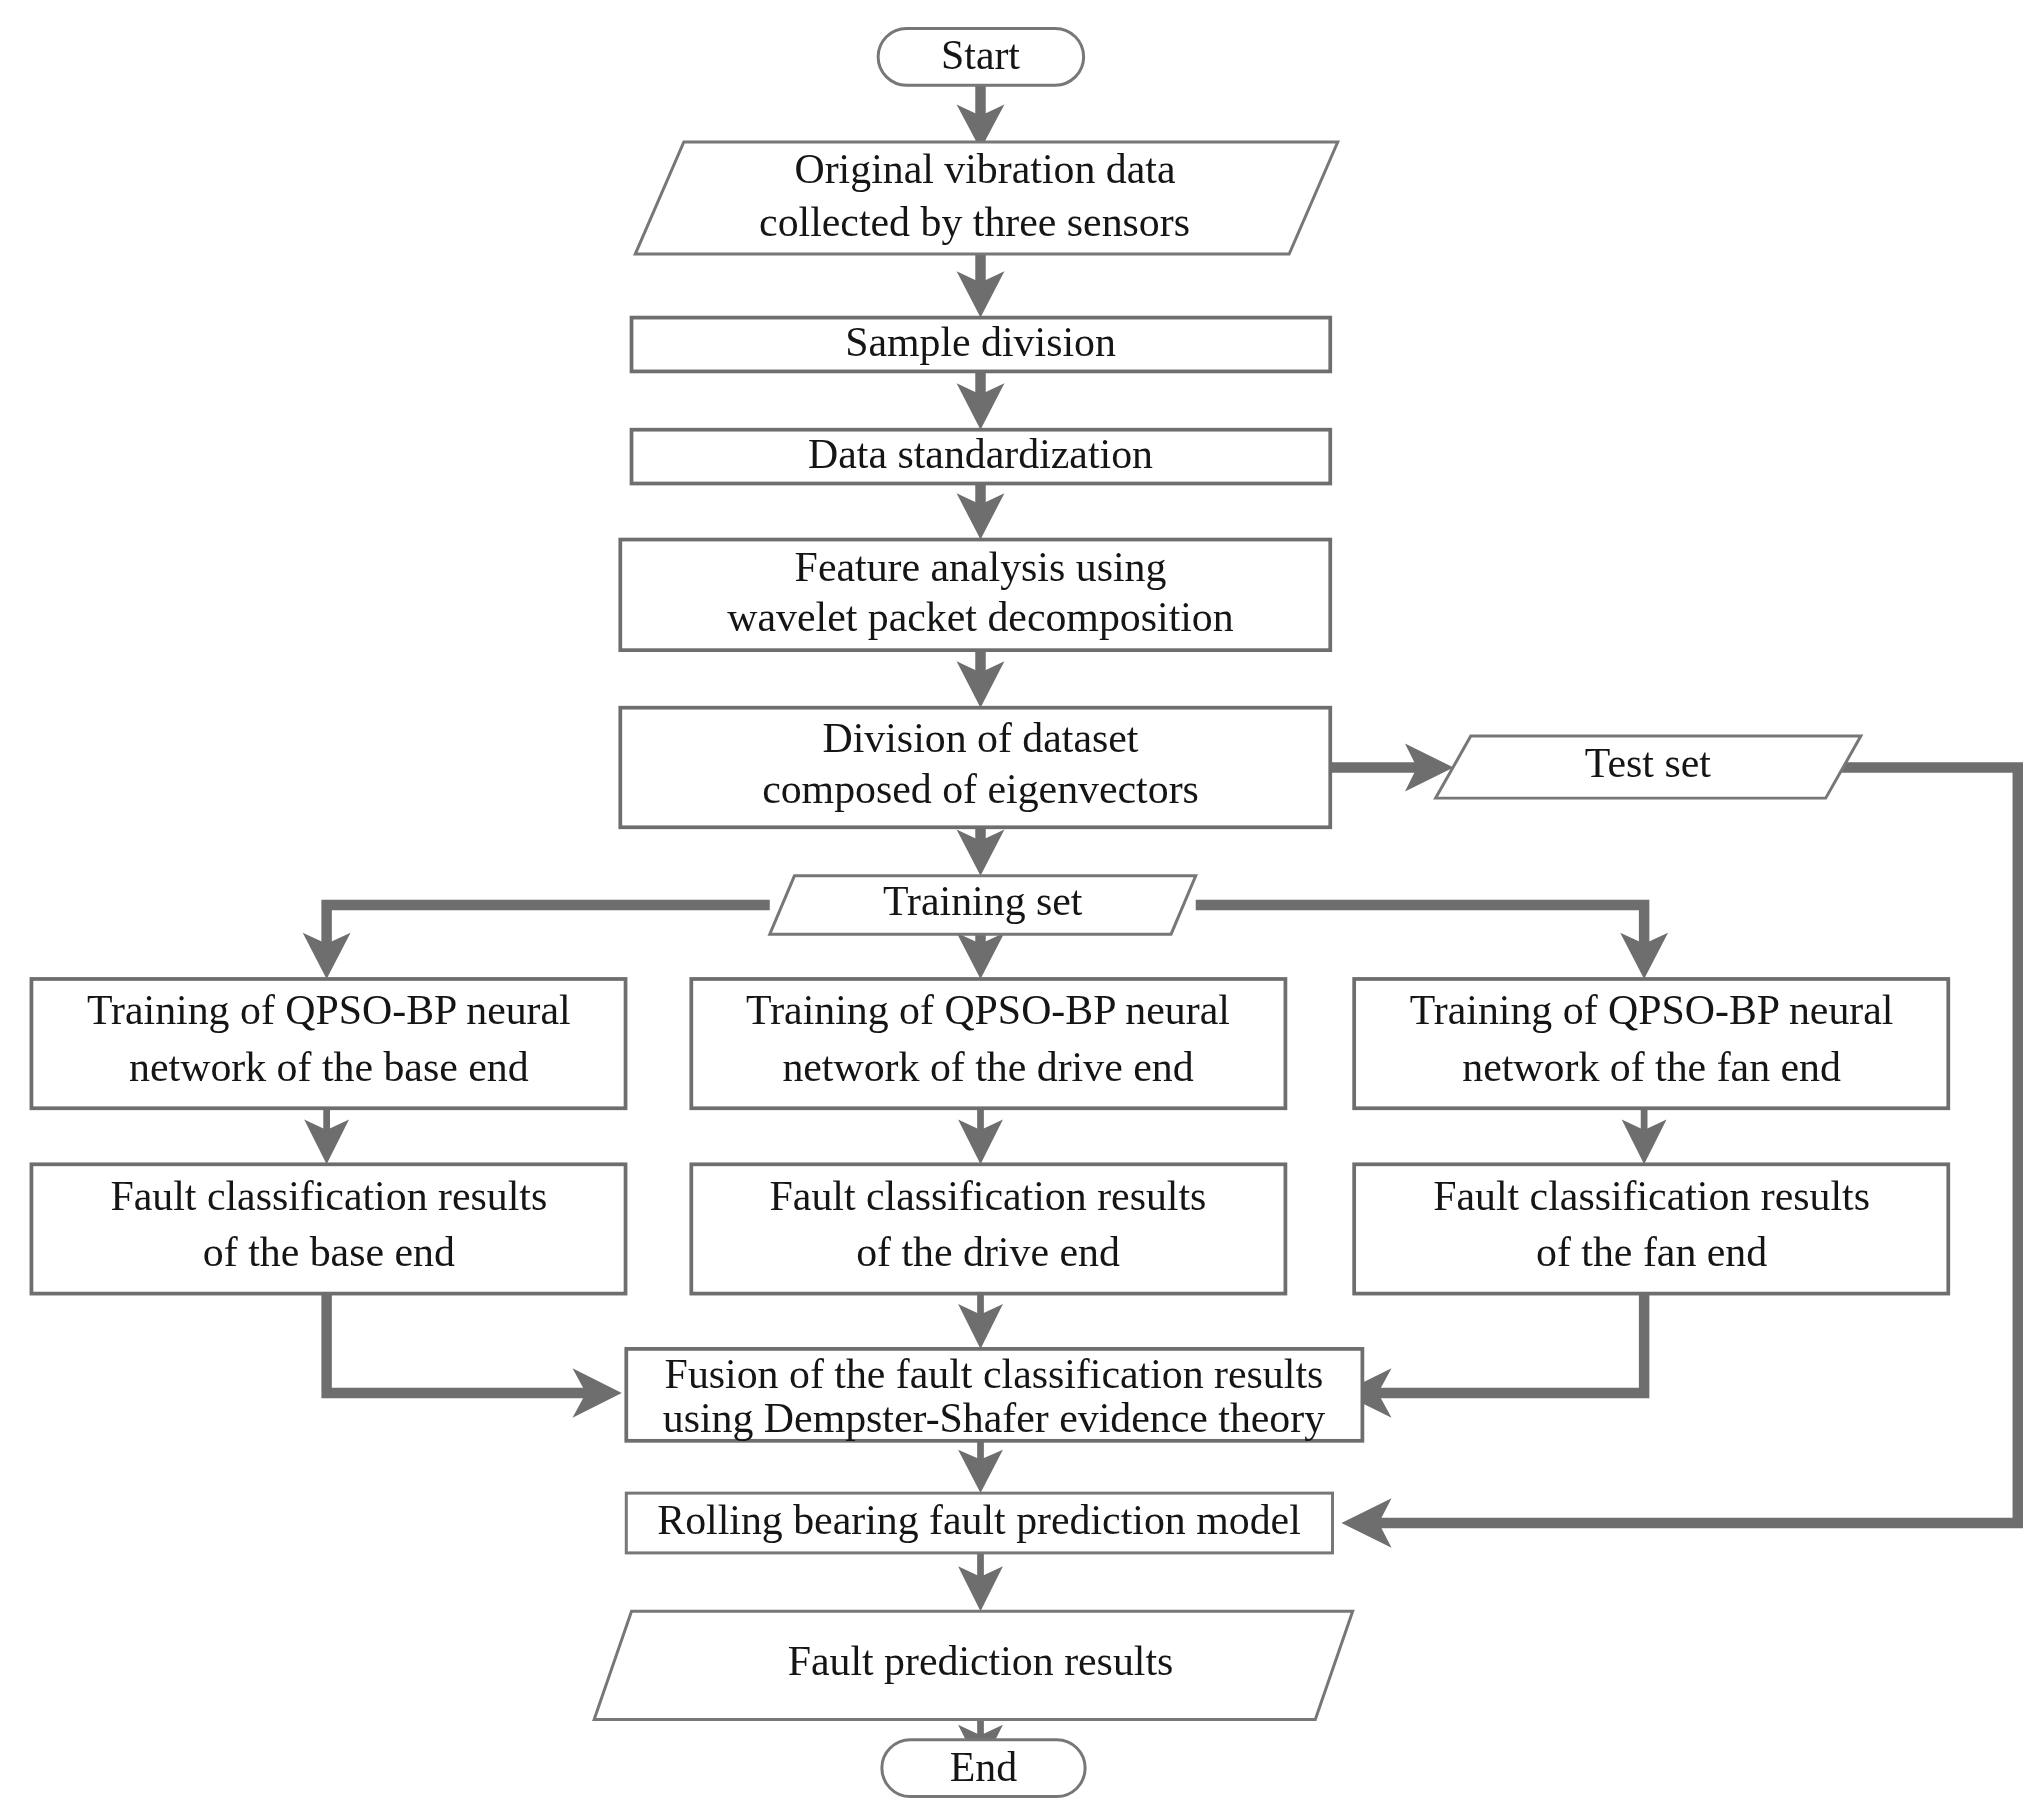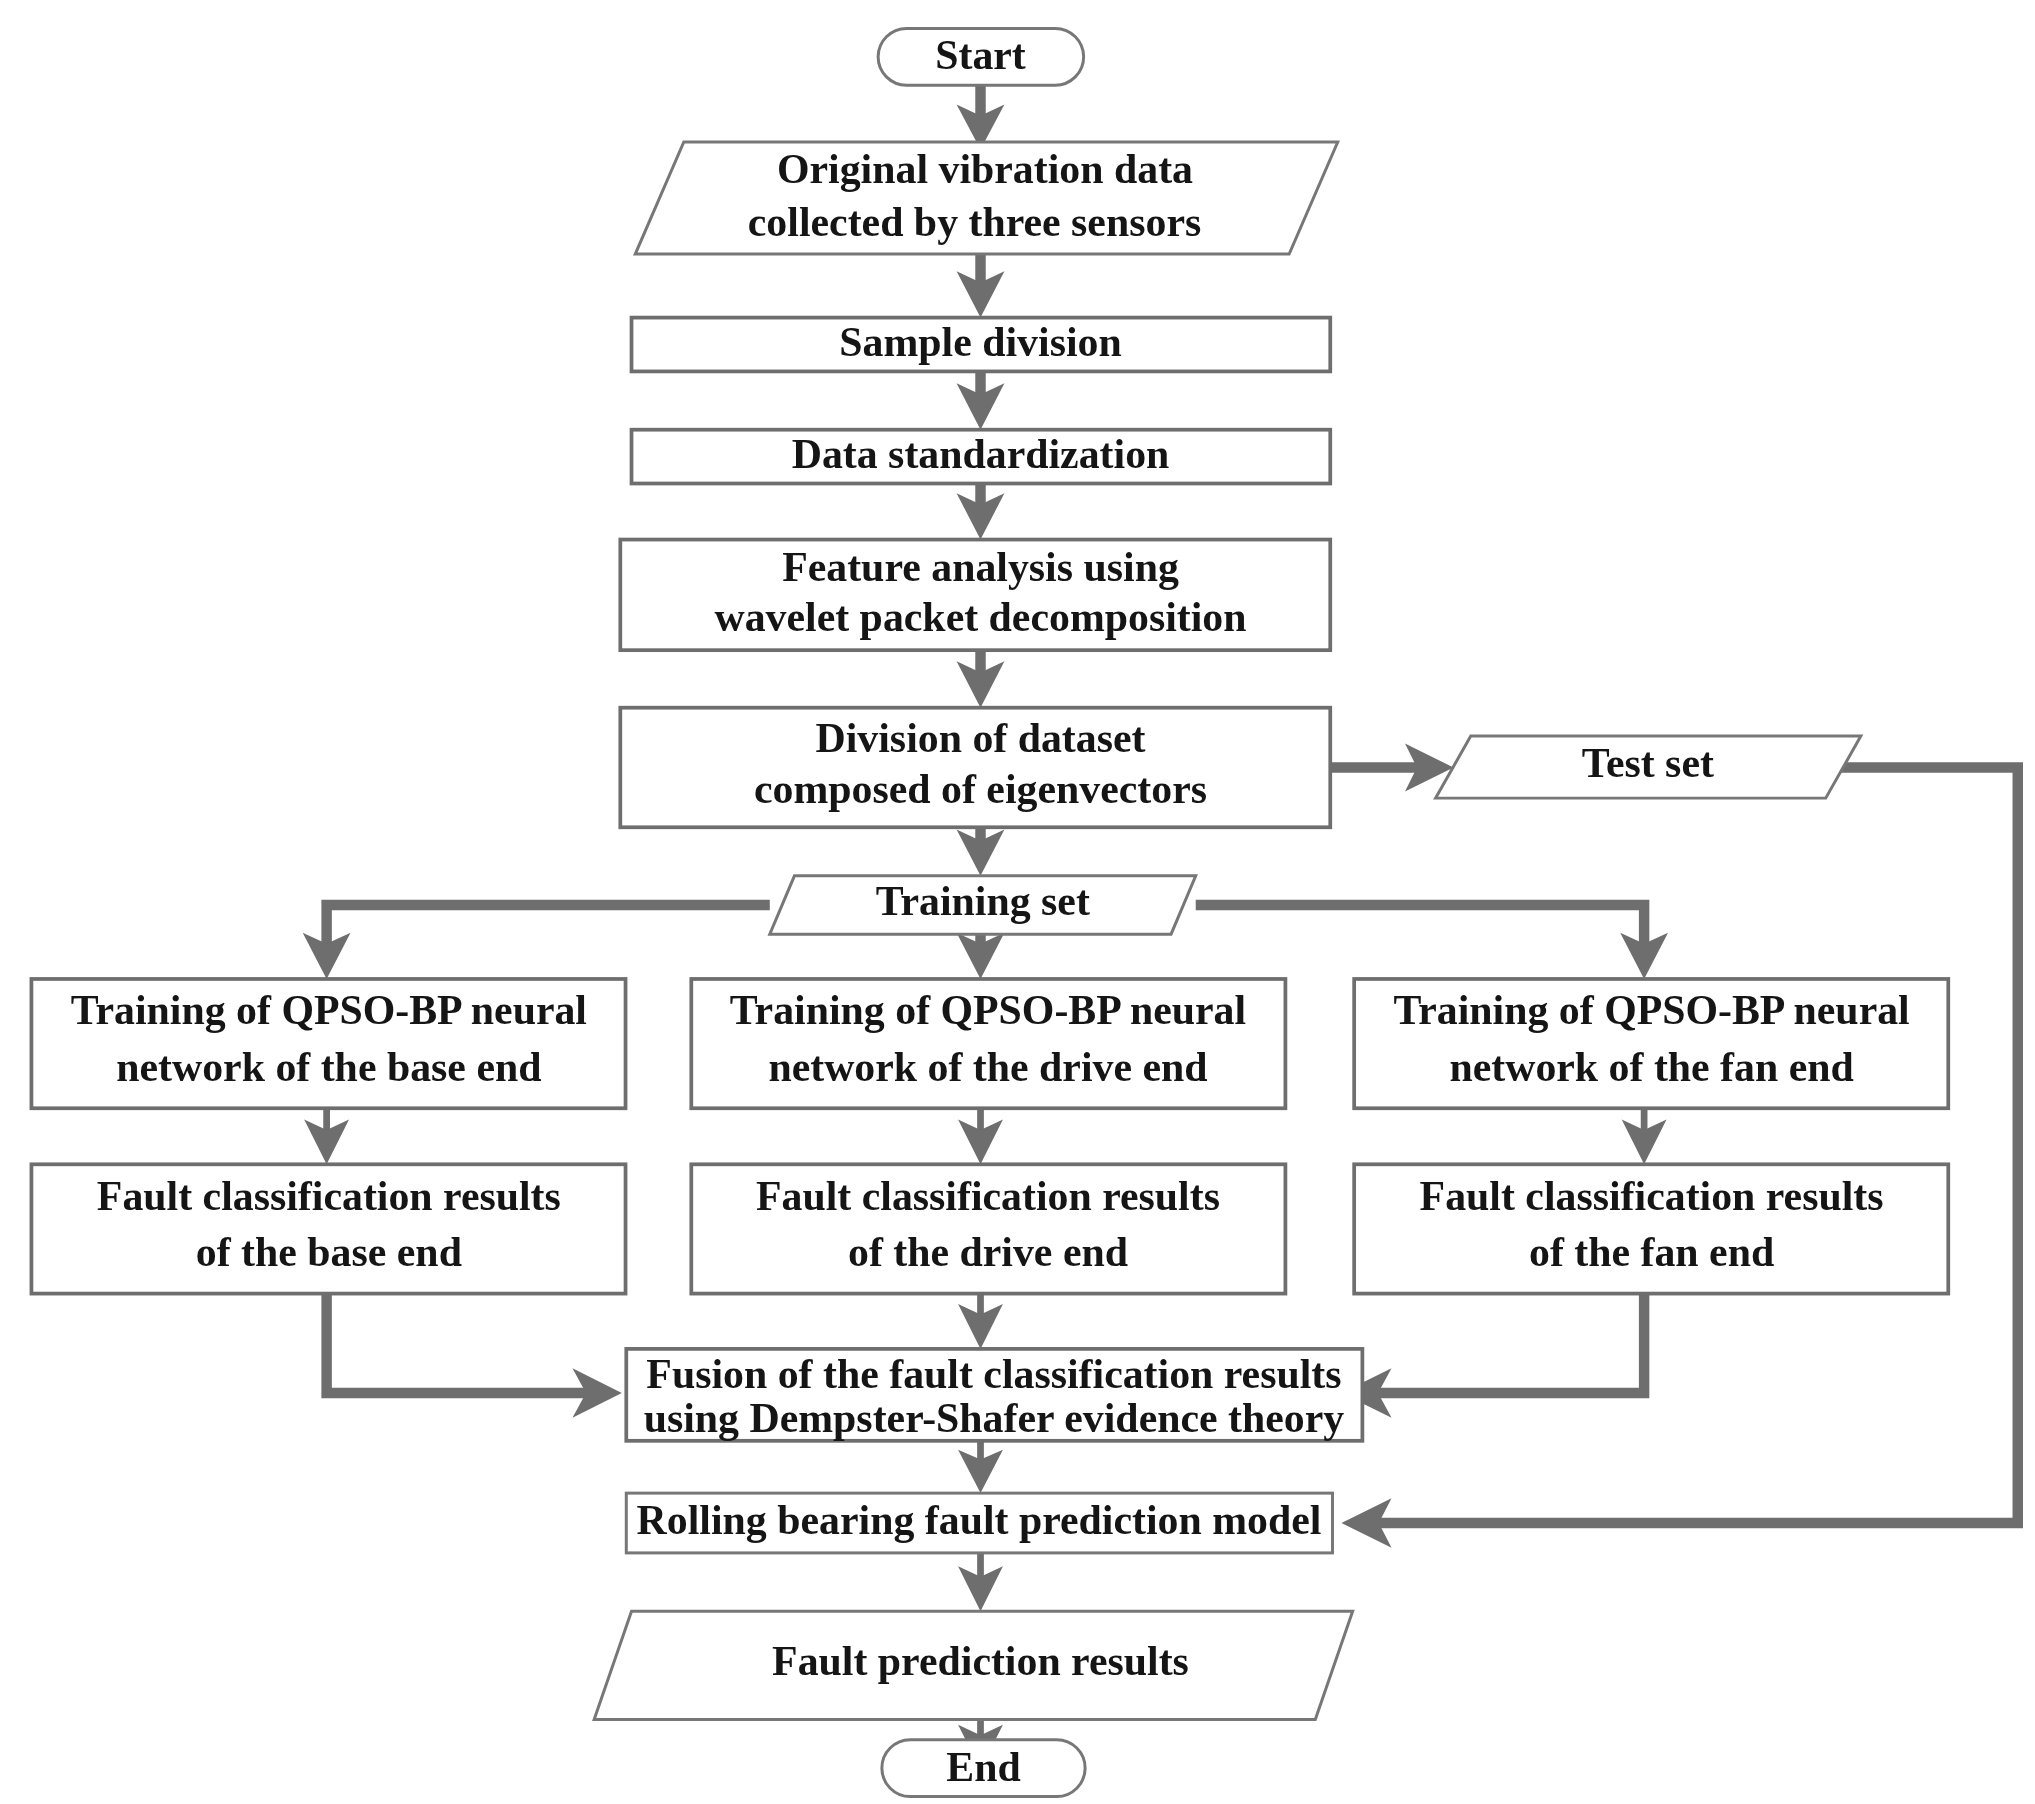--- a/index.html
+++ b/index.html
@@ -12,21 +12,20 @@
     width: 2035px;
     height: 1804px;
     font-family: "Liberation Serif", "DejaVu Serif", serif;
     overflow: hidden;
   }
   #flowchart-root {
     position: relative;
     width: 2035px;
     height: 1804px;
     background: #ffffff;
-    font-weight: bold;
   }
   svg.chart-canvas {
     display: block;
     width: 2035px;
     height: 1804px;
   }
   .node-shape {
     fill: #ffffff;
     stroke: #6e6e6e;
     stroke-width: 5;

